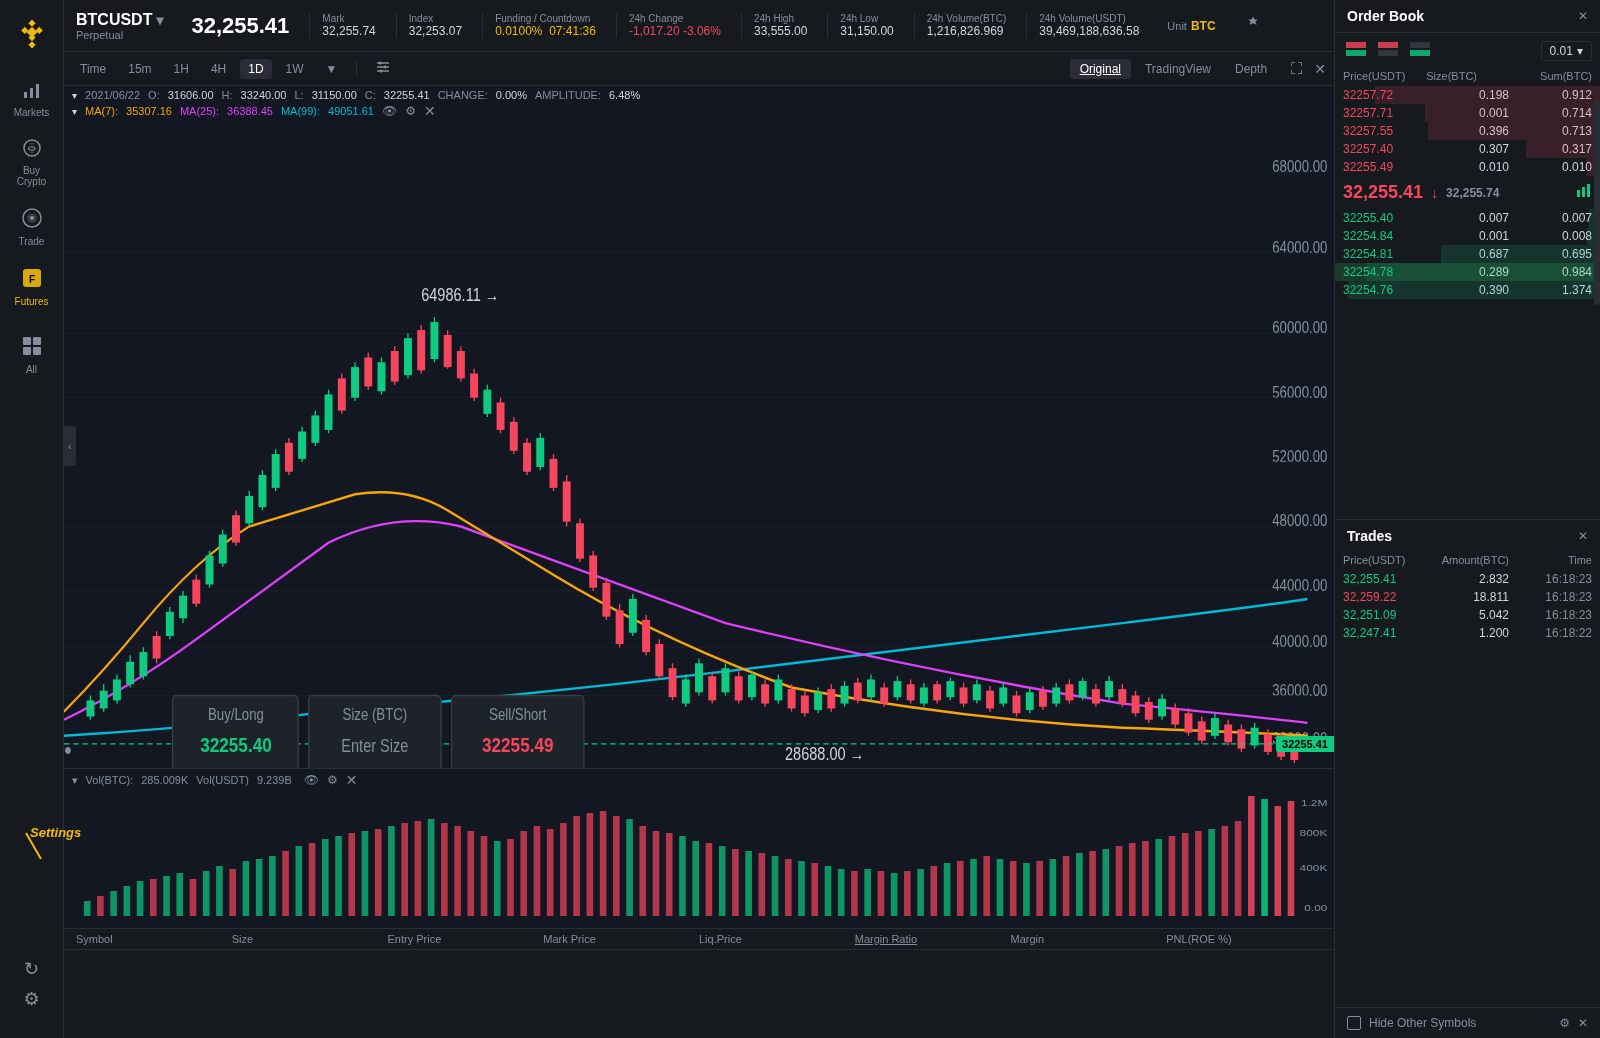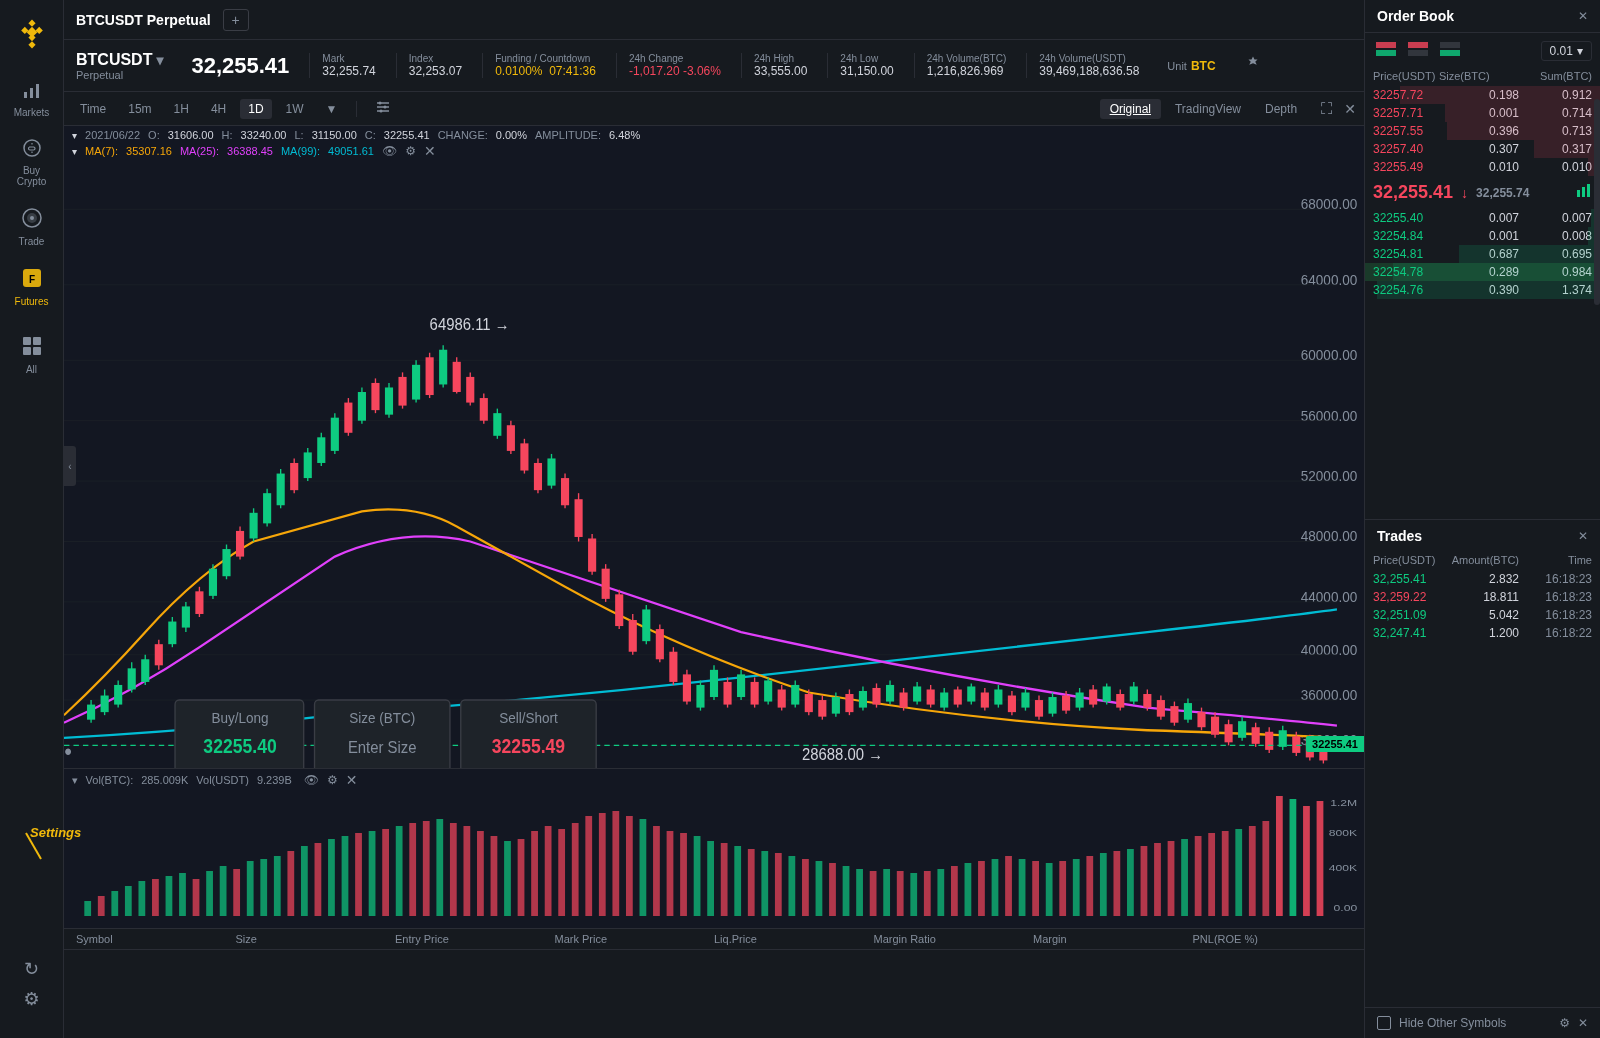--- a/index.html
+++ b/index.html
@@ -2,21 +2,21 @@
 <html><head>
   <meta charset="utf-8">
   <style>
     * { margin: 0; padding: 0; box-sizing: border-box; }
     body { background: #0e0f14; color: #d1d4dc; font-family: 'Arial', sans-serif; font-size: 12px; width: 1600px; height: 1038px; overflow: hidden; }
     
     
     .app-container { display: flex; height: 100%; }
     .left-sidebar { width: 64px; background: #161a1f; display: flex; flex-direction: column; align-items: center; padding-top: 8px; border-right: 1px solid #2a2d35; flex-shrink: 0; }
     .main-content { flex: 1; display: flex; flex-direction: column; overflow: hidden; }
-    .right-panel { width: 236px; background: #161a1f; border-left: 1px solid #2a2d35; display: flex; flex-direction: column; flex-shrink: 0; }
+    .right-panel { width: 266px; background: #161a1f; border-left: 1px solid #2a2d35; display: flex; flex-direction: column; flex-shrink: 0; }
     .nav-item { display: flex; flex-direction: column; align-items: center; padding: 8px 4px; cursor: pointer; color: #848e9c; width: 64px; border-radius: 4px; margin-bottom: 4px; }
     .nav-item.active { color: #f0b90b; }
     .nav-item .nav-icon { font-size: 20px; margin-bottom: 2px; }
     .nav-item .nav-label { font-size: 10px; text-align: center; }
     
     
     .header { background: #161a1f; border-bottom: 1px solid #2a2d35; padding: 0 12px; height: 40px; display: flex; align-items: center; }
     .header-title { font-size: 14px; font-weight: bold; color: #fff; }
     .header-add { margin-left: 12px; color: #848e9c; cursor: pointer; font-size: 16px; }
     
@@ -193,24 +193,20 @@
     <div style="position:relative;width:64px;height:80px;display:flex;flex-direction:column;align-items:center;gap:8px;padding-bottom:12px;">
 
       <div style="color:#848e9c;cursor:pointer;font-size:18px;">↻</div>
 
       <div style="color:#848e9c;cursor:pointer;font-size:18px;">⚙</div>
     </div>
   </div>
 
   <div class="main-content">
 
-    <div class="header">
-      <span class="header-title">BTCUSDT Perpetual</span>
-      <span class="header-add" style="margin-left:12px;border:1px solid #3a3d45;padding:2px 8px;border-radius:3px;font-size:14px;color:#848e9c;">+</span>
-    </div>
 
     <div class="price-bar">
       <div class="symbol-info">
         <div class="symbol-name">
           <span>BTCUSDT</span>
           <span style="color:#848e9c;font-size:14px;">▾</span>
         </div>
         <div class="symbol-type">Perpetual</div>
       </div>
       <div class="main-price">32,255.41</div>
@@ -696,21 +692,21 @@
       </div>
 
       <div class="bottom-panel">
 
         <div style="display:flex;padding:4px 12px;font-size:11px;color:#848e9c;border-bottom:1px solid #2a2d35;">
           <span style="flex:1;">Symbol</span>
           <span style="flex:1;">Size</span>
           <span style="flex:1;">Entry Price</span>
           <span style="flex:1;">Mark Price</span>
           <span style="flex:1;">Liq.Price</span>
-          <span style="flex:1;">Margin Ratio</span>
+          <span style="flex:1;text-decoration:underline;">Margin Ratio</span>
           <span style="flex:1;">Margin</span>
           <span style="flex:1;">PNL(ROE %)</span>
         </div>
       </div>
     </div>
   </div>
 
   <div class="right-panel">
 
     <div style="flex:1;overflow:hidden;display:flex;flex-direction:column;">

